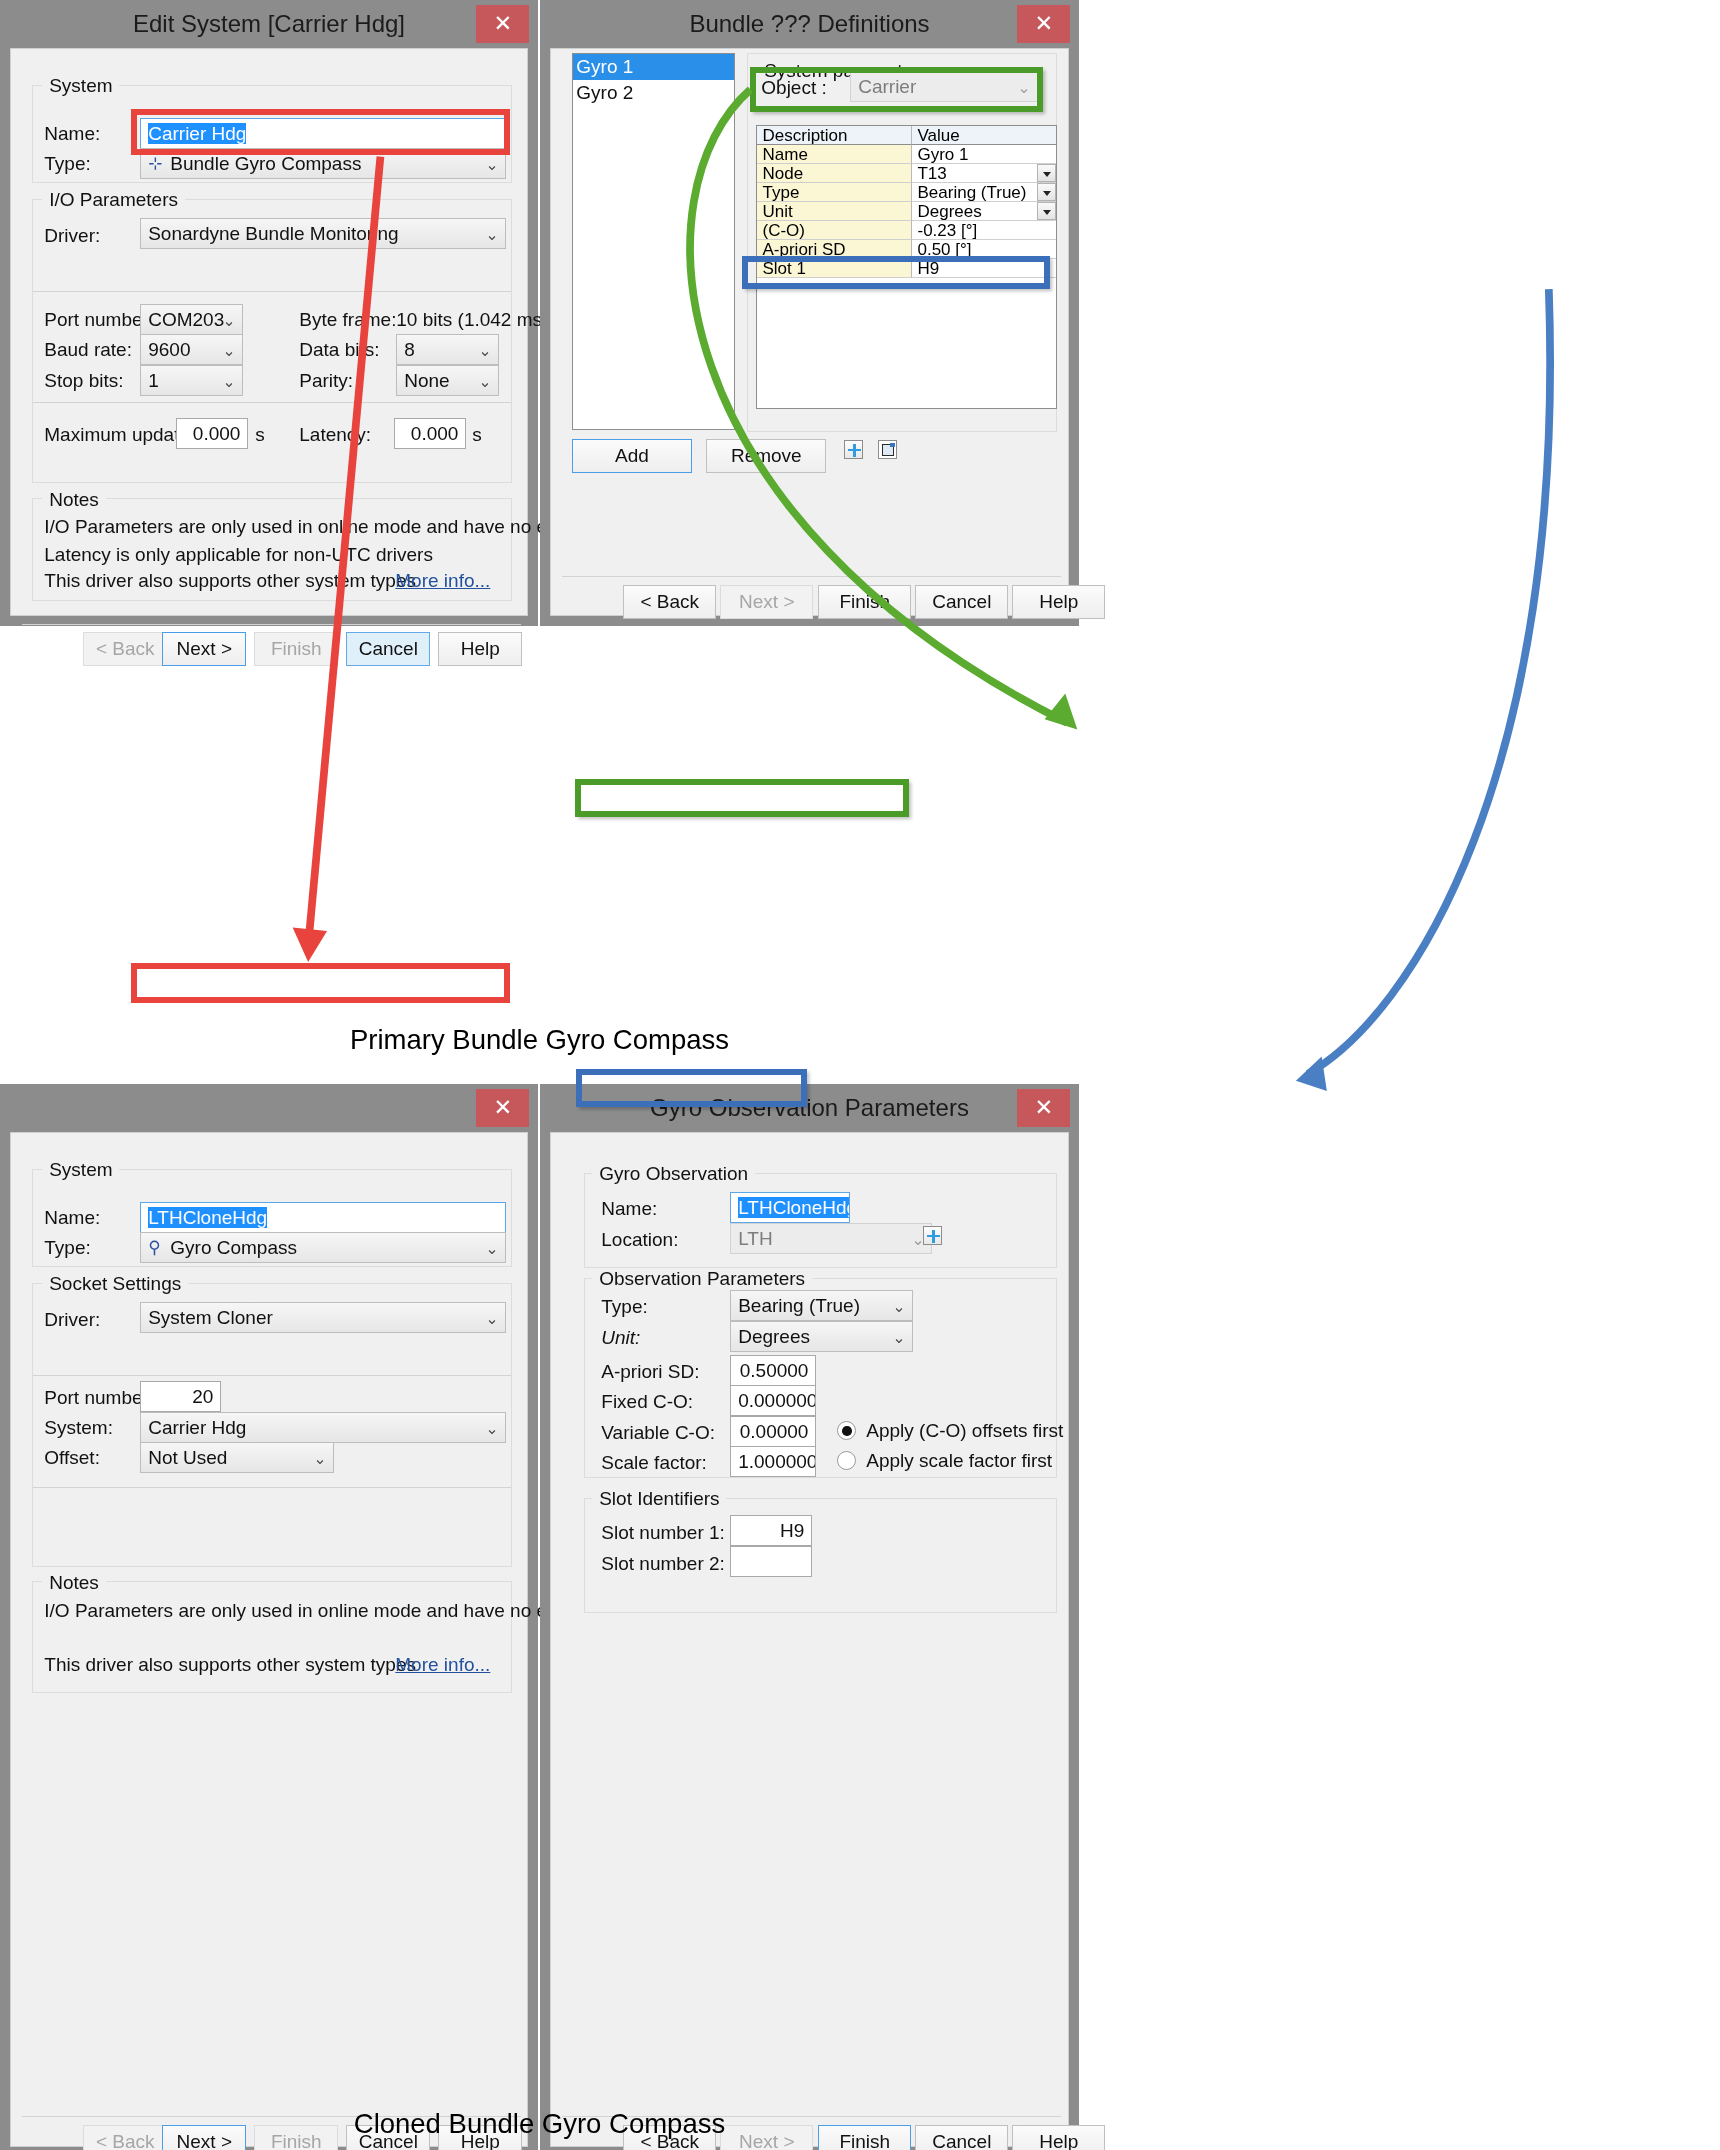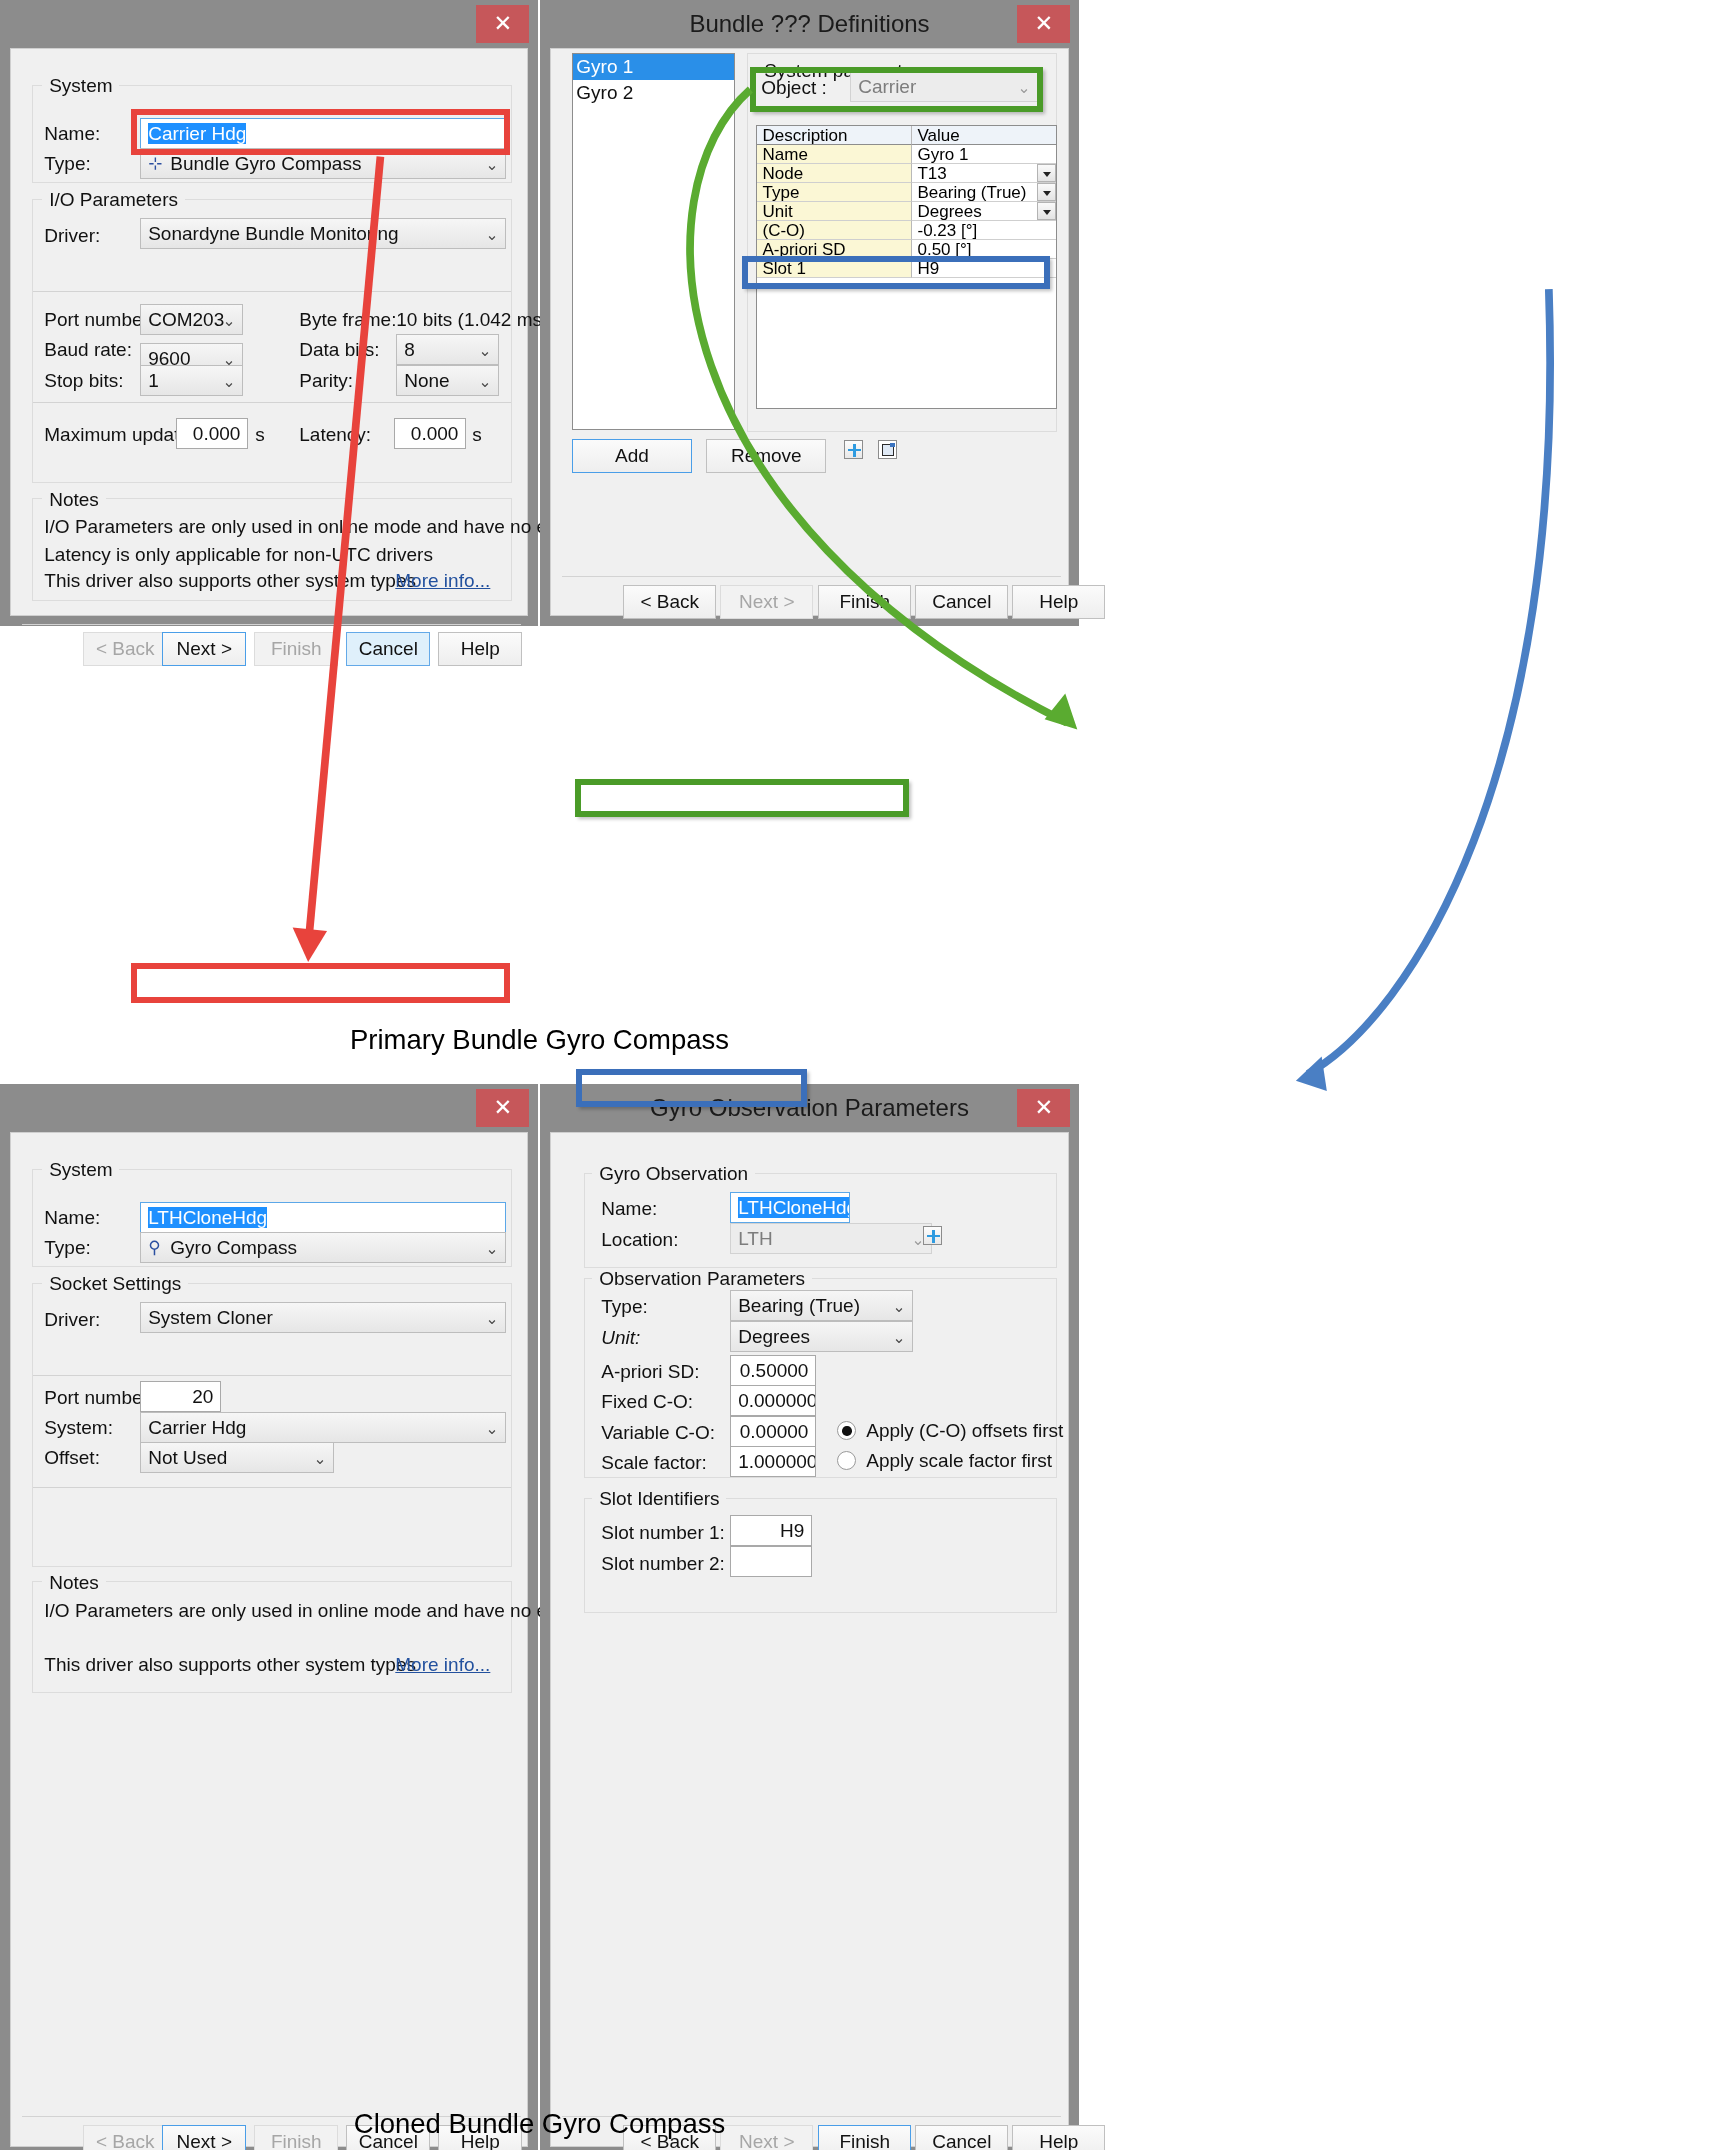--- a/index.html
+++ b/index.html
@@ -89,20 +89,21 @@
   .hl.green{border:6px solid #4a9b28;box-shadow:2.6px 3.4px 3.4px rgba(0,0,0,.25);}
   .hl.blue{border:6px solid #3b6fba;box-shadow:2.6px 3.4px 3.4px rgba(0,0,0,.25);}
 
   
   svg.overlay{position:absolute;left:0;top:0;width:1721px;height:2151px;pointer-events:none;}
 </style>
 </head>
 <body>
 
 <div class="win" style="left:0;top:0;width:538px;height:626px;">
+  <div class="win-title">Edit System [Carrier Hdg]</div>
   <div class="win-close">✕</div>
   <div class="win-body">
 
     <div class="grp" style="left:20.6px;top:36px;width:480px;height:98px;"></div>
     <div class="grp-lbl" style="left:31px;top:26px;">System</div>
     <div class="lbl" style="left:33px;top:74px;">Name:</div>
     <div class="txt focus" style="left:129px;top:69px;width:366px;"><span class="sel">Carrier Hdg</span></div>
     <div class="lbl" style="left:33px;top:104px;">Type:</div>
     <div class="combo" style="left:129px;top:99px;width:366px;padding-left:29px;">
       <span class="glyph" style="left:6.9px;top:0;">⊹</span>
@@ -121,21 +122,21 @@
 
     <div class="lbl" style="left:33px;top:260px;">Port number:</div>
     <div class="combo" style="left:129px;top:255px;width:103px;">
       <span>COM203</span>
       <span class="chev">⌄</span>
     </div>
     <div class="lbl" style="left:288px;top:260px;">Byte frame:</div>
     <div class="lbl" style="left:385px;top:260px;">10 bits (1.042 ms)</div>
 
     <div class="lbl" style="left:33px;top:290px;">Baud rate:</div>
-    <div class="combo" style="left:129px;top:294px;width:103px;">
+    <div class="combo" style="left:129px;top:285px;width:103px;">
       <span>9600</span>
       <span class="chev">⌄</span>
     </div>
     <div class="lbl" style="left:288px;top:290px;">Data bits:</div>
     <div class="combo" style="left:385px;top:285px;width:103px;">
       <span>8</span>
       <span class="chev">⌄</span>
     </div>
 
     <div class="lbl" style="left:33px;top:321px;">Stop bits:</div>

